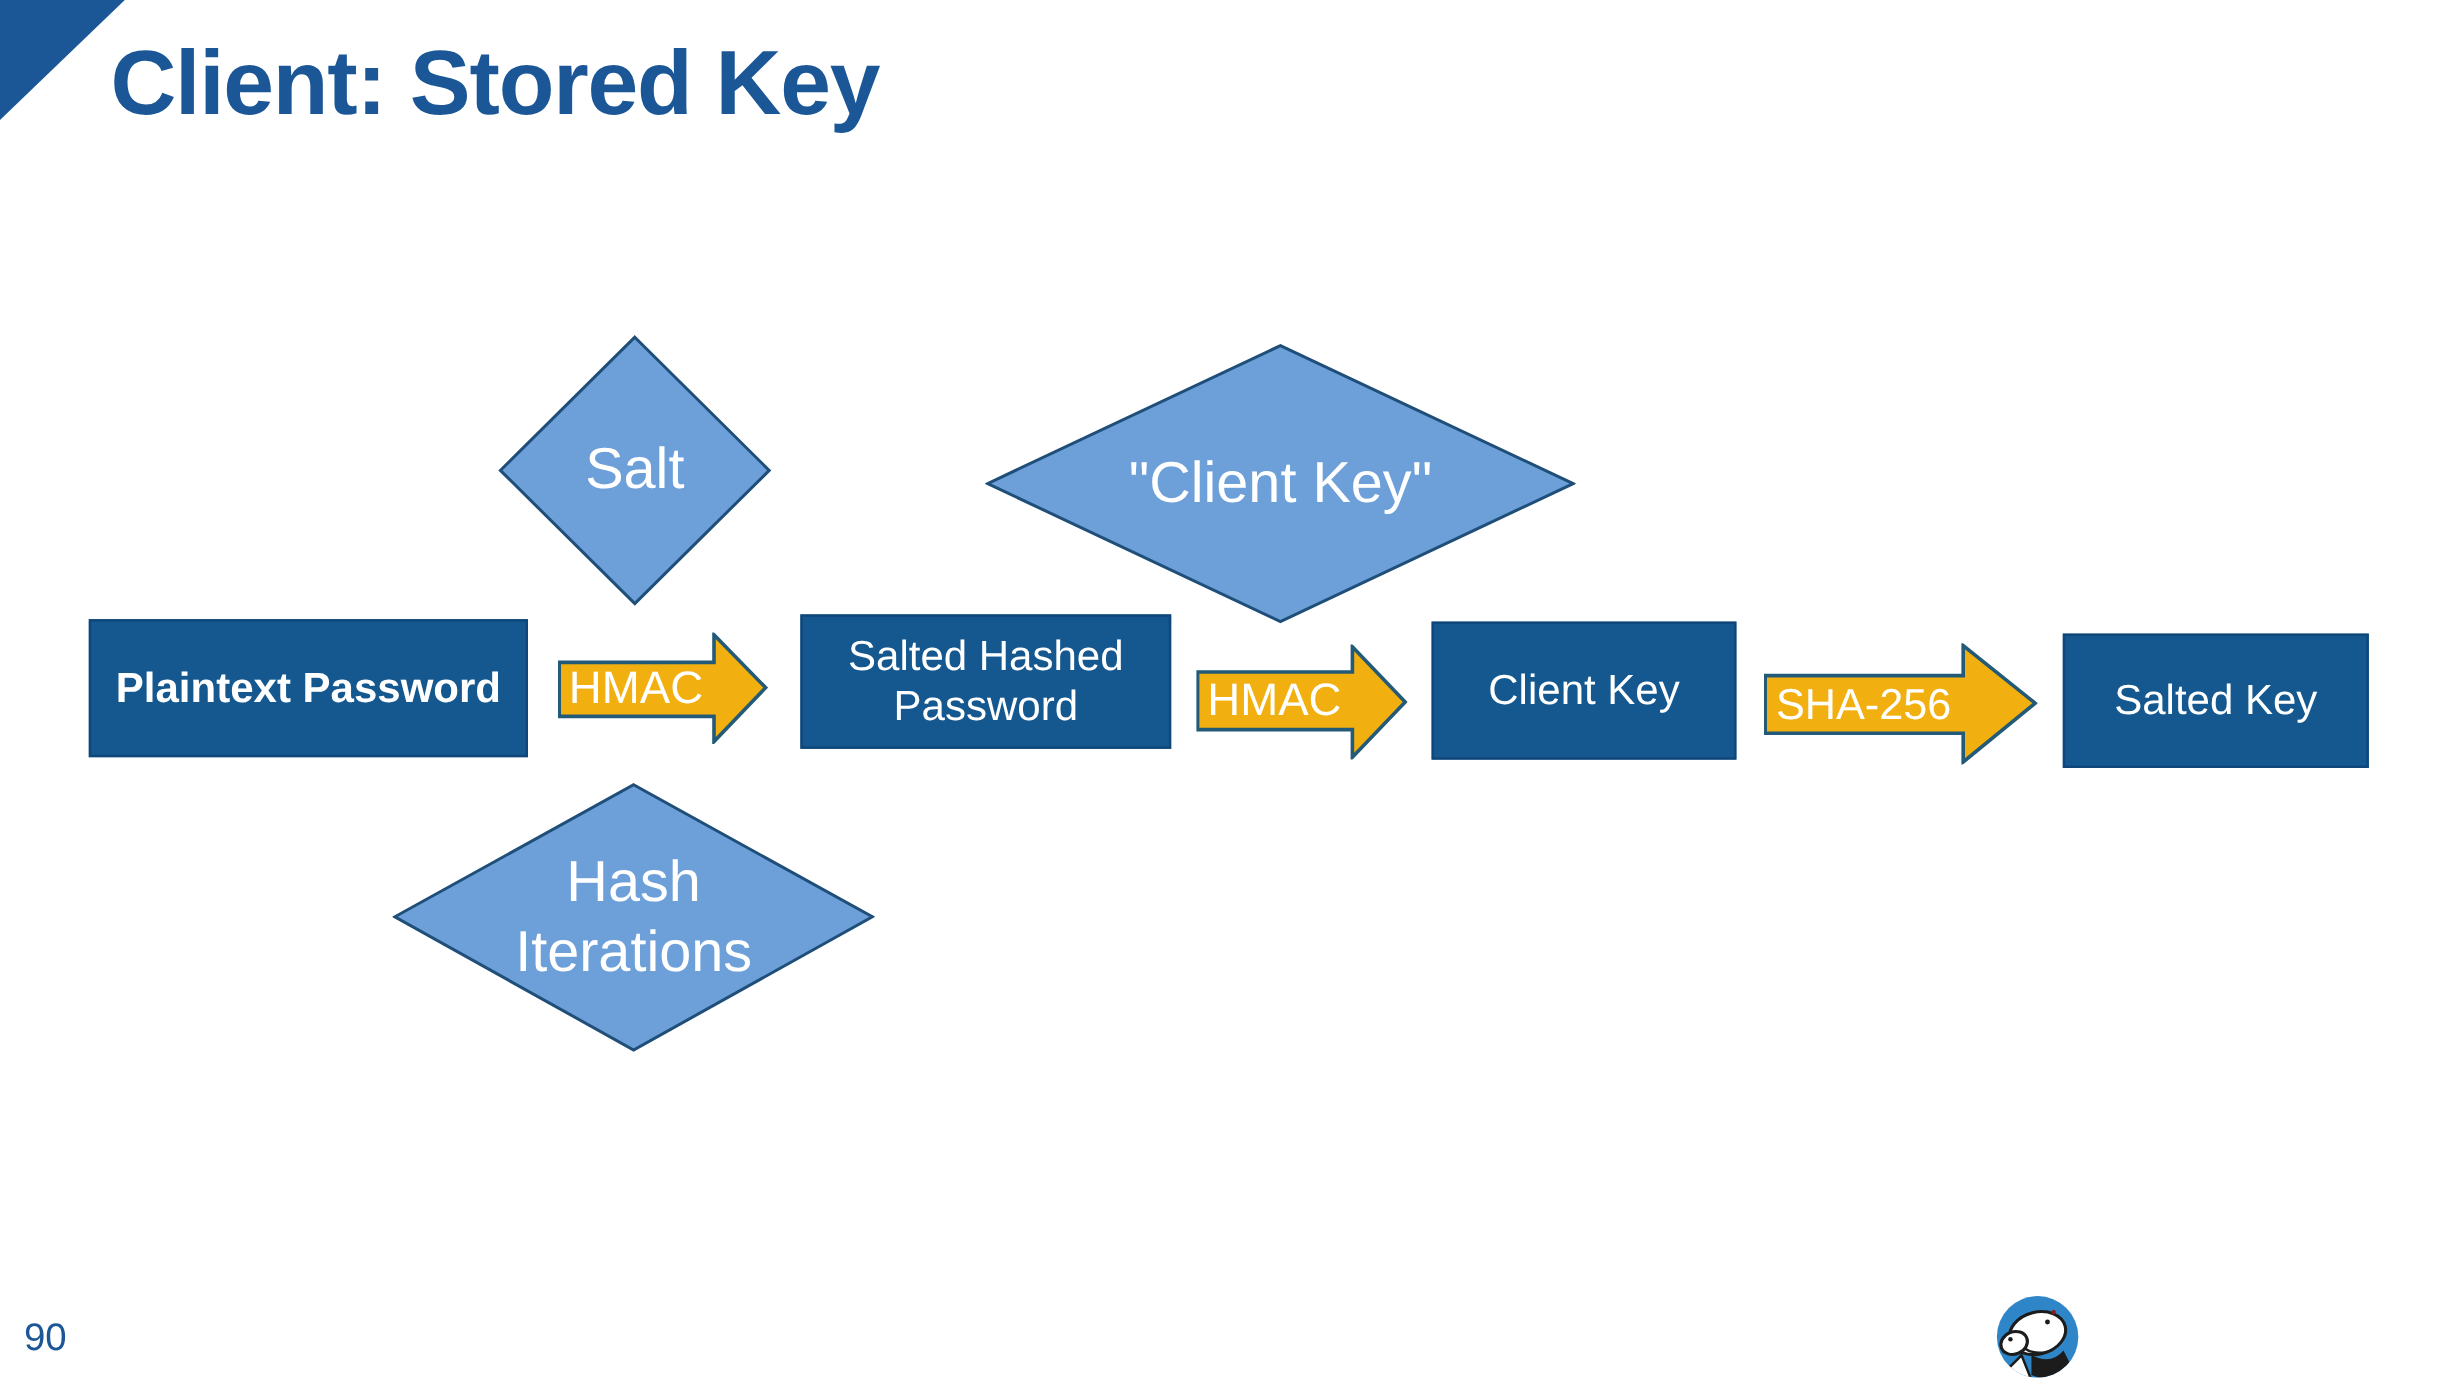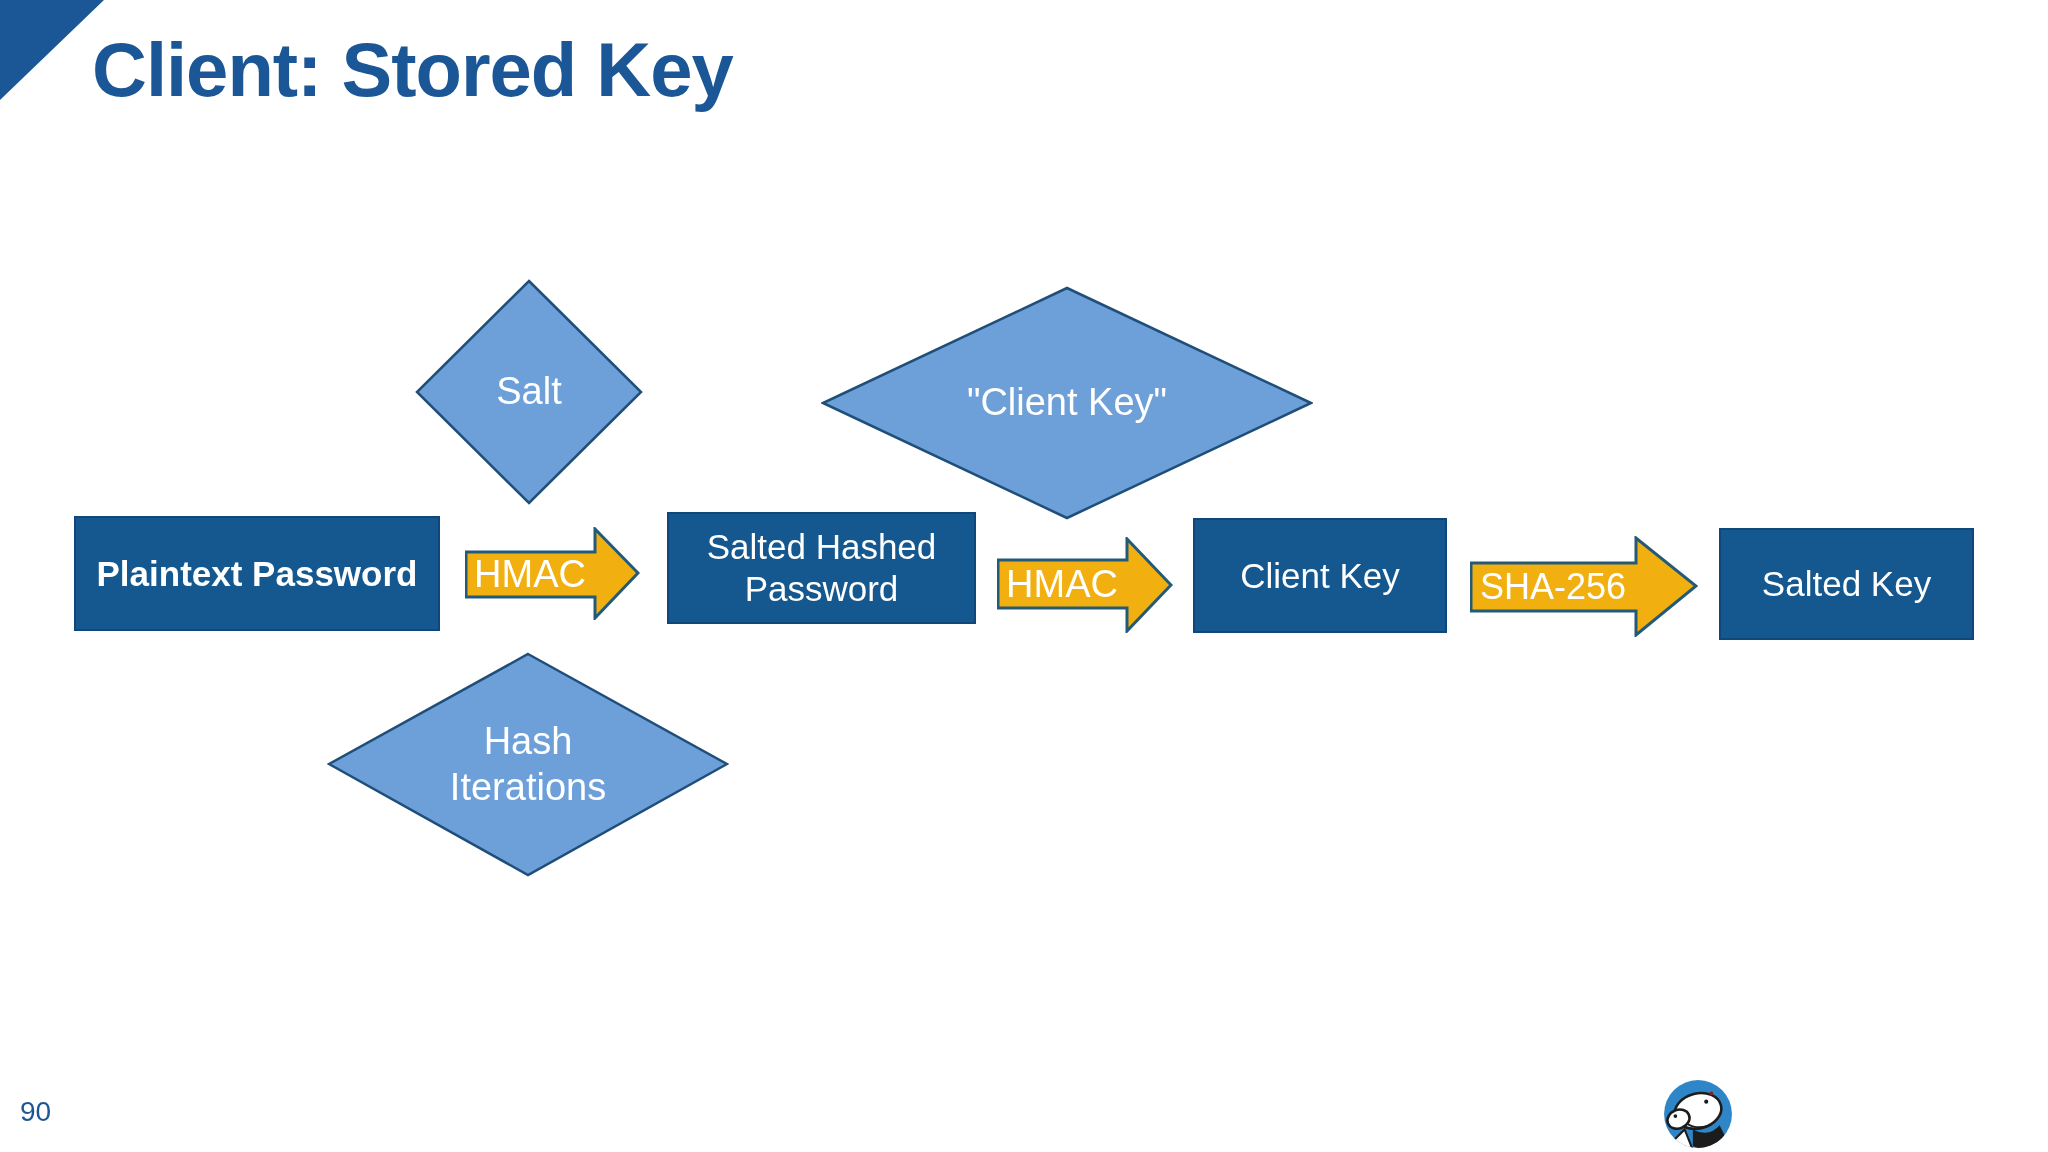--- a/index.html
+++ b/index.html
@@ -20,39 +20,39 @@
   }
 
   .shape { position: absolute; }
   .shape svg { position: absolute; left: 0; top: 0; display: block; }
 
   .diamond polygon { fill: #6D9FD8; stroke: #1F4E79; stroke-width: 2.5; }
 
   .shape-label {
     position: absolute; left: 0; top: 0; width: 100%; height: 100%;
     display: flex; align-items: center; justify-content: center;
-    text-align: center; color: #ffffff; font-size: 38px; line-height: 1.2;
+    text-align: center; color: #ffffff; font-size: 48px; line-height: 1.2;
   }
   .shape-label.narrow { padding: 0 90px; }
 
   .flow-box {
     position: absolute; background: #14588F; border: 2px solid #0F477A;
     display: flex; align-items: center; justify-content: center;
     color: #ffffff; font-size: 35px; text-align: center; line-height: 1.2;
   }
 
   .flow-arrow polygon { fill: #F2B010; stroke: #235A78; stroke-width: 3; }
   .arrow-label {
     position: absolute; display: flex; align-items: center; justify-content: center;
     color: #ffffff; white-space: nowrap; text-align: center;
   }
 
   .page-number {
     position: absolute; left: 20px; top: 1096px;
-    font-size: 28px; color: #1B5796;
+    font-size: 32px; color: #1B5796;
   }
 
   .logo {
     position: absolute; left: 1662px; top: 1078px; height: 72px;
     display: flex; align-items: center;
   }
   .logo-mark { width: 72px; height: 72px; }
   .logo-text { font-size: 48px; margin-left: 8px; white-space: nowrap; }
   .logo-text .bold-part { color: #2F7EC1; font-weight: bold; }
   .logo-text .light-part { color: #33343C; font-weight: 500; letter-spacing: 1px; margin-left: 4px; }

